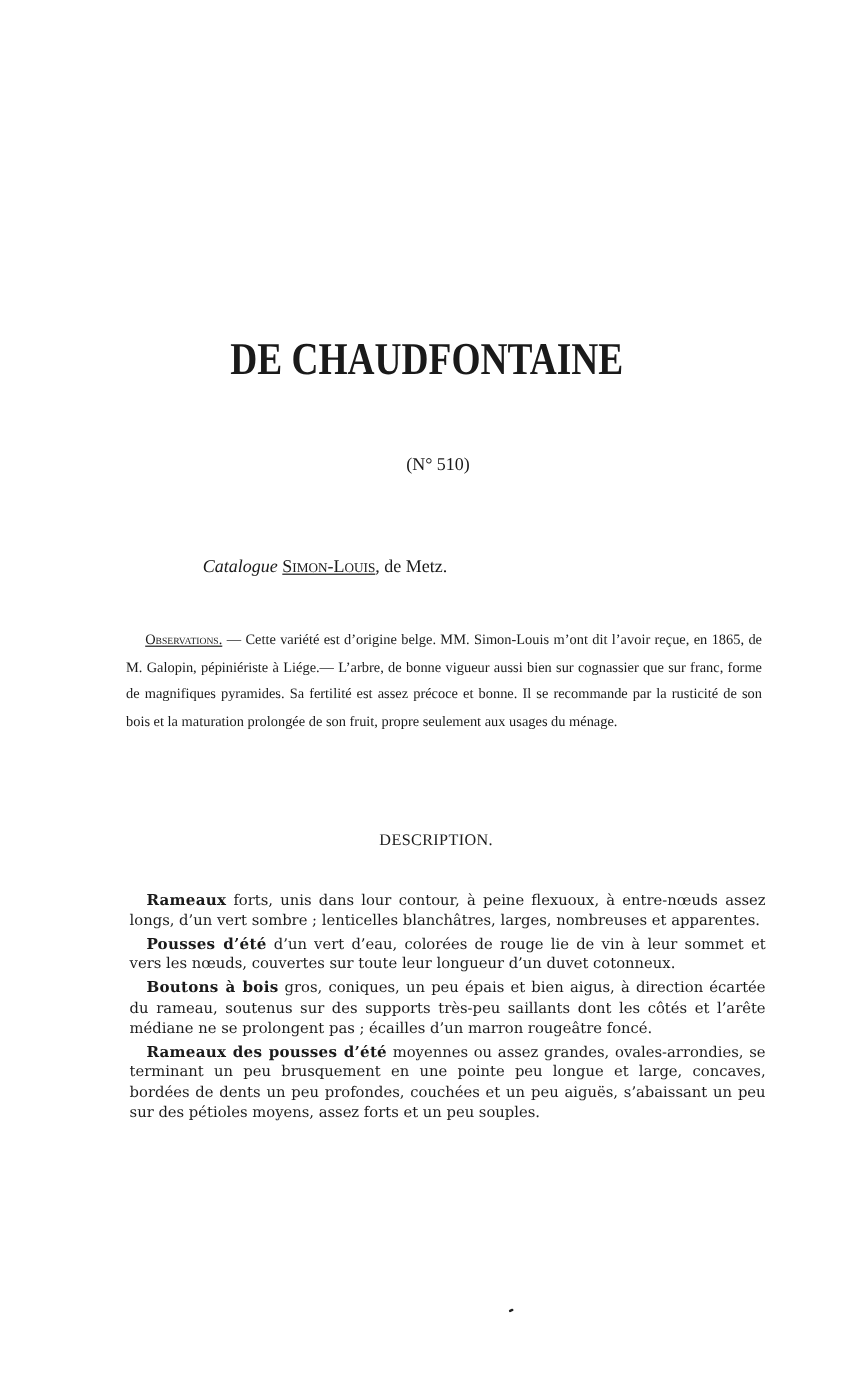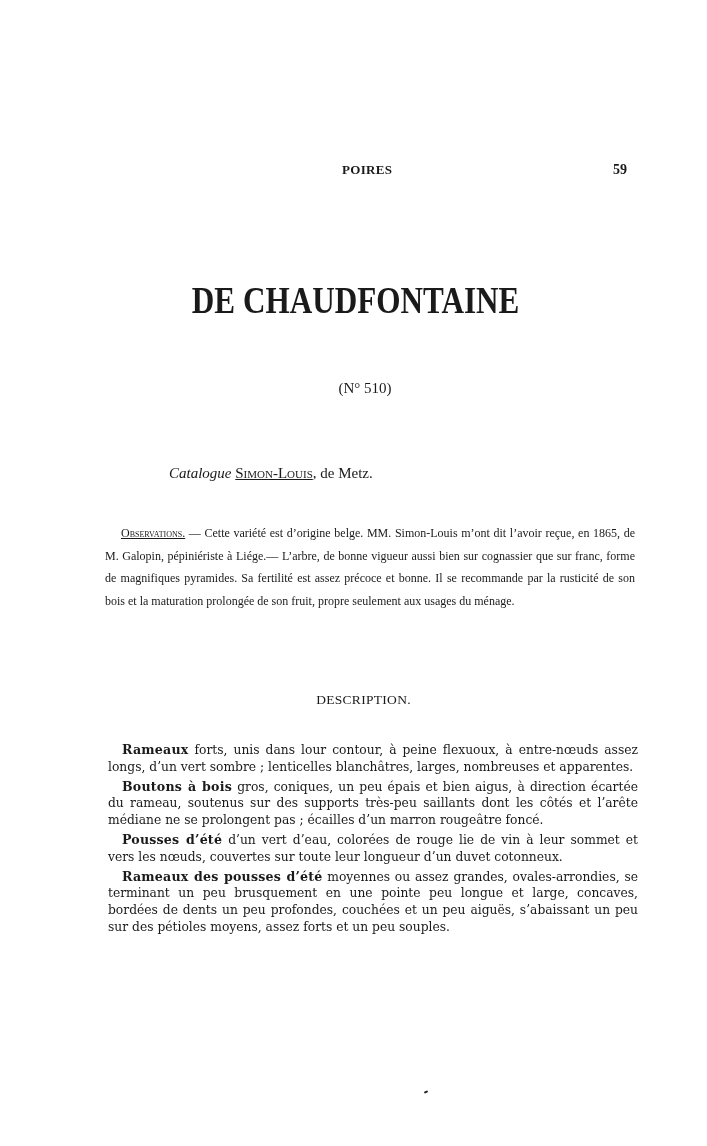--- a/index.html
+++ b/index.html
@@ -18,39 +18,35 @@
     .description { position: absolute; top: 742px; left: 108px; width: 530px; }
     .entry { font-family: "DejaVu Serif", serif; font-size: 12.3px; line-height: 16.8px; text-align: justify; text-indent: 14px; margin: 0 0 3px 0; }
     .entry .term { font-family: "DejaVu Serif", serif; font-weight: bold; font-size: 12.6px; letter-spacing: 0.2px; }
     .speck { position: absolute; left: 424px; top: 1091px; width: 4px; height: 2px; background: #222; transform: rotate(-25deg); border-radius: 1px; }
   </style>
 </head>
 <body>
 
 <div class="page">
 
-  <div class="running-head">
-    <span class="rh-title">POIRES</span>
-    <span class="rh-page">59</span>
-  </div>
 
   <div class="title">DE CHAUDFONTAINE</div>
 
   <div class="number">(N° 510)</div>
 
   <div class="catalogue">
     <span class="it">Catalogue</span>
     <span class="sc">Simon-Louis</span><span>, de Metz.</span>
   </div>
 
   <p class="observations"><span class="sc">Observations.</span><span> — Cette variété est d’origine belge. MM. Simon-Louis m’ont dit l’avoir reçue, en 1865, de M. Galopin, pépiniériste à Liége.— L’arbre, de bonne vigueur aussi bien sur cognassier que sur franc, forme de magnifiques pyramides. Sa fertilité est assez précoce et bonne. Il se recommande par la rusticité de son bois et la maturation prolongée de son fruit, propre seulement aux usages du ménage.</span></p>
 
   <div class="desc-heading">DESCRIPTION.</div>
 
   <div class="description">
     <p class="entry"><span class="term">Rameaux</span><span> forts, unis dans lour contour, à peine flexuoux, à entre-nœuds assez longs, d’un vert sombre ; lenticelles blanchâtres, larges, nombreuses et apparentes.</span></p>
+    <p class="entry"><span class="term">Pousses d’été</span><span> d’un vert d’eau, colorées de rouge lie de vin à leur sommet et vers les nœuds, couvertes sur toute leur longueur d’un duvet cotonneux.</span></p>
     <p class="entry"><span class="term">Boutons à bois</span><span> gros, coniques, un peu épais et bien aigus, à direction écartée du rameau, soutenus sur des supports très-peu saillants dont les côtés et l’arête médiane ne se prolongent pas ; écailles d’un marron rougeâtre foncé.</span></p>
-    <p class="entry"><span class="term">Pousses d’été</span><span> d’un vert d’eau, colorées de rouge lie de vin à leur sommet et vers les nœuds, couvertes sur toute leur longueur d’un duvet cotonneux.</span></p>
     <p class="entry"><span class="term">Rameaux des pousses d’été</span><span> moyennes ou assez grandes, ovales-arrondies, se terminant un peu brusquement en une pointe peu longue et large, concaves, bordées de dents un peu profondes, couchées et un peu aiguës, s’abaissant un peu sur des pétioles moyens, assez forts et un peu souples.</span></p>
   </div>
 
   <div class="speck"></div>
 </div>
 
 </body></html>

